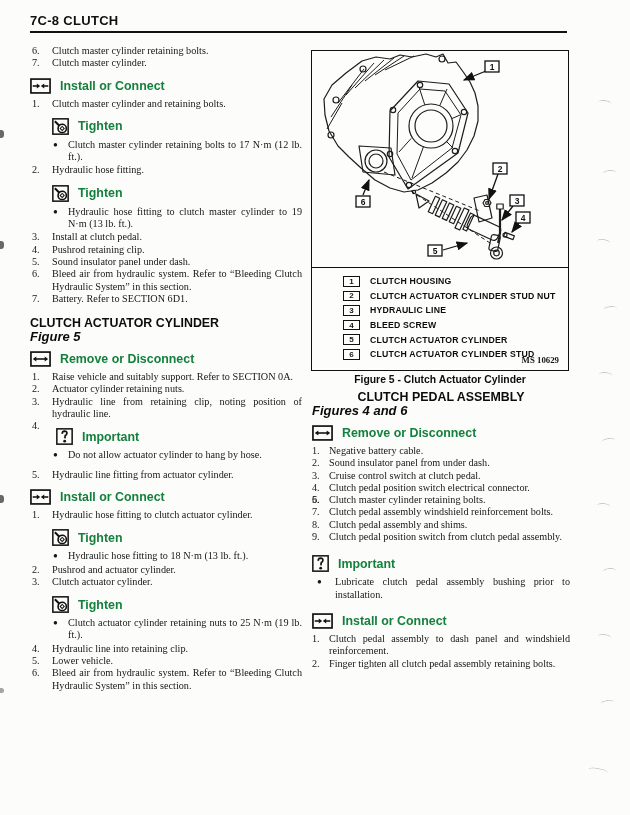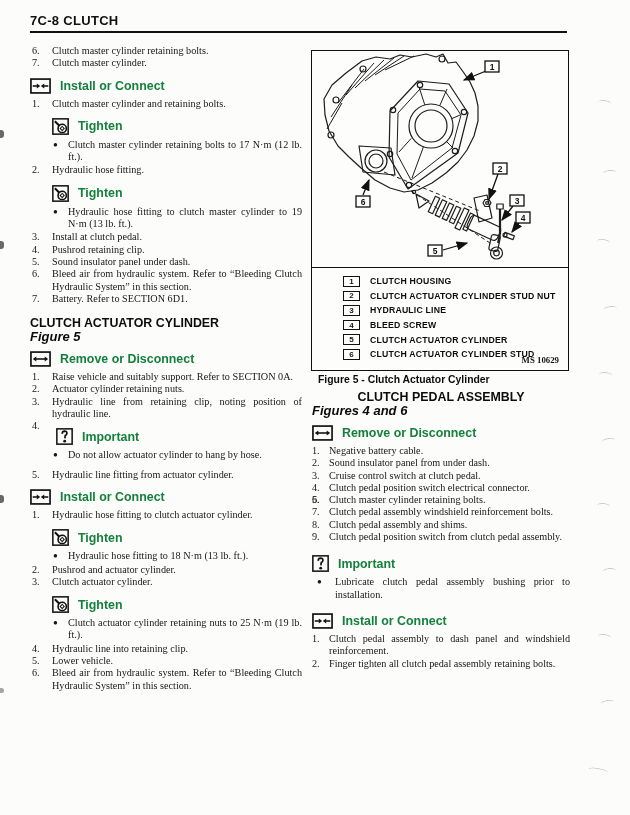--- a/index.html
+++ b/index.html
@@ -36,21 +36,21 @@
   .figure-box{position:absolute;left:311px;top:50px;width:258px;height:321px;border:1.6px solid #111;
               background:#fdfdfc;box-sizing:border-box;margin:0;}
   .fig-art{position:relative;width:100%;height:216px;}
   .fig-legend{position:relative;width:100%;height:101px;border-top:1.6px solid #111;box-sizing:border-box;
               padding:6px 0 0 31px;}
   .legend-row{display:flex;align-items:center;gap:10px;height:14.6px;}
   .legend-num{width:17px;height:10.5px;border:1.4px solid #111;display:flex;align-items:center;justify-content:center;
               font-family:"Liberation Sans",sans-serif;font-weight:700;font-size:8px;box-sizing:border-box;background:#fff;}
   .legend-label{font-family:"Liberation Sans",sans-serif;font-weight:700;font-size:8.7px;letter-spacing:.2px;color:#0d0d0d;}
   .legend-ref{position:absolute;right:9px;bottom:3px;font-family:Liberation Serif, serif;font-weight:700;font-size:8.8px;}
-  .fig-caption{position:absolute;left:318px;top:374px;width:258px;text-align:left;
+  .fig-caption{position:absolute;left:311px;top:374px;width:258px;text-align:center;
                font-family:"Liberation Sans",sans-serif;font-weight:700;font-size:10.4px;color:#0c0c0c;}
   
   .edge-nub{position:absolute;left:0;width:4px;height:8px;background:#4d4d4a;border-radius:0 3px 3px 0;opacity:.85;}
   .margin-mark{position:absolute;width:13px;height:5px;border-top:1.3px solid #c3c3be;border-radius:50%;opacity:.9;}
   svg text{font-family:"Liberation Sans",sans-serif;}
 </style>
 </head>
 <body>
 
 <div class="page">

